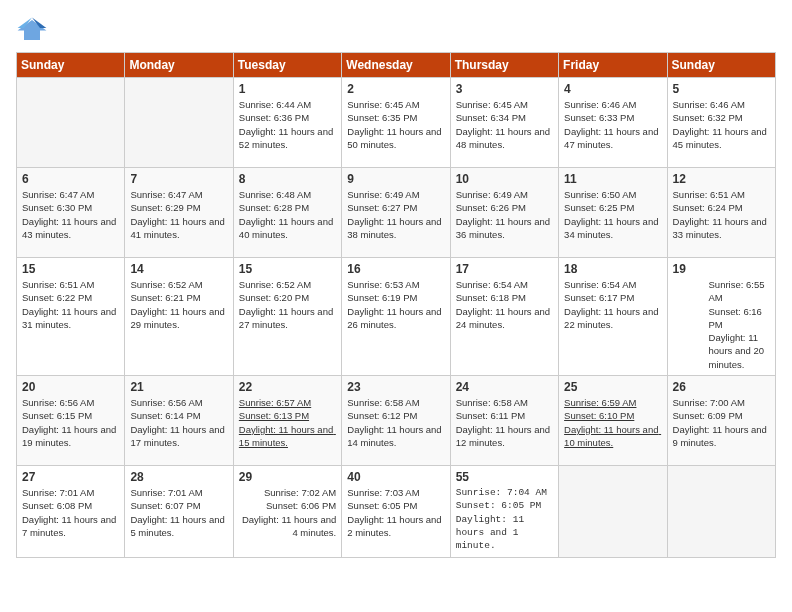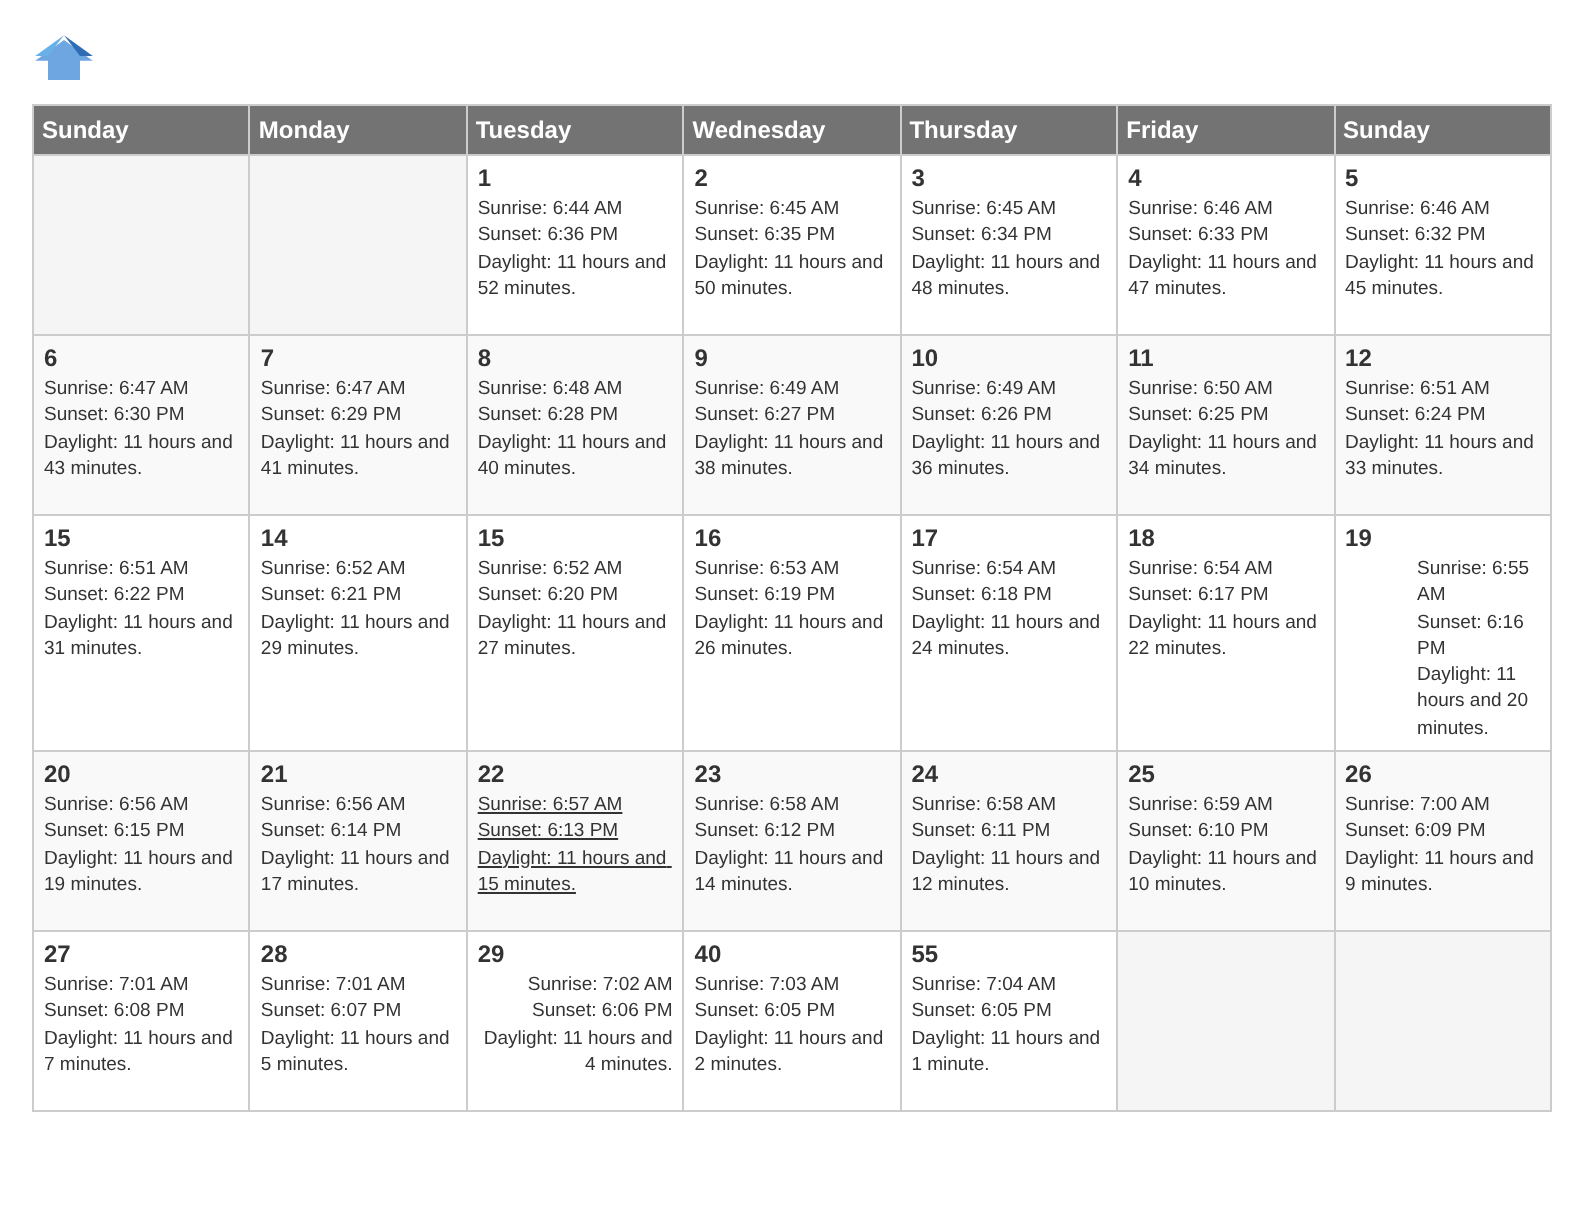--- a/index.html
+++ b/index.html
@@ -45,21 +45,21 @@
     .subtitle {
       font-size: 16px;
       color: #555;
     }
     table {
       width: 100%;
       border-collapse: collapse;
       table-layout: fixed;
     }
     th {
-      background-color: #737373;
+      background-color: #c2410c;
       color: #fff;
       font-size: 12px;
       font-weight: bold;
       padding: 5px 4px;
       text-align: left;
       border: 1px solid #ccc;
     }
     td {
       border: 1px solid #ccc;
       vertical-align: top;
@@ -272,21 +272,21 @@
 Daylight: 11 hours and 14 minutes.</div>
         </td>
         <td>
           <span class="day-num">24</span>
           <div class="day-info" style="white-space: pre-wrap;">Sunrise: 6:58 AM
 Sunset: 6:11 PM
 Daylight: 11 hours and 12 minutes.</div>
         </td>
         <td>
           <span class="day-num">25</span>
-          <div class="day-info" style="white-space: pre-wrap;">Sunrise: 6:59 AM
+          <div class="day-info" style="white-space: pre-wrap; text-decoration: underline;">Sunrise: 6:59 AM
 Sunset: 6:10 PM
 Daylight: 11 hours and 10 minutes.</div>
         </td>
         <td>
           <span class="day-num">26</span>
           <div class="day-info" style="white-space: pre-wrap;">Sunrise: 7:00 AM
 Sunset: 6:09 PM
 Daylight: 11 hours and 9 minutes.</div>
         </td>
       </tr>
@@ -310,21 +310,21 @@
 Daylight: 11 hours and 4 minutes.</div>
         </td>
         <td>
           <span class="day-num">40</span>
           <div class="day-info" style="white-space: pre-wrap;">Sunrise: 7:03 AM
 Sunset: 6:05 PM
 Daylight: 11 hours and 2 minutes.</div>
         </td>
         <td>
           <span class="day-num">55</span>
-          <div class="day-info" style="white-space: pre-wrap;">Sunrise: 7:04 AM
+          <div class="day-info" style="white-space: pre-wrap; font-family: Liberation Mono, monospace;">Sunrise: 7:04 AM
 Sunset: 6:05 PM
 Daylight: 11 hours and 1 minute.</div>
         </td>
         <td class="empty"></td>
         <td class="empty"></td>
       </tr>
     </tbody>
 </table>
 
 </body></html>

